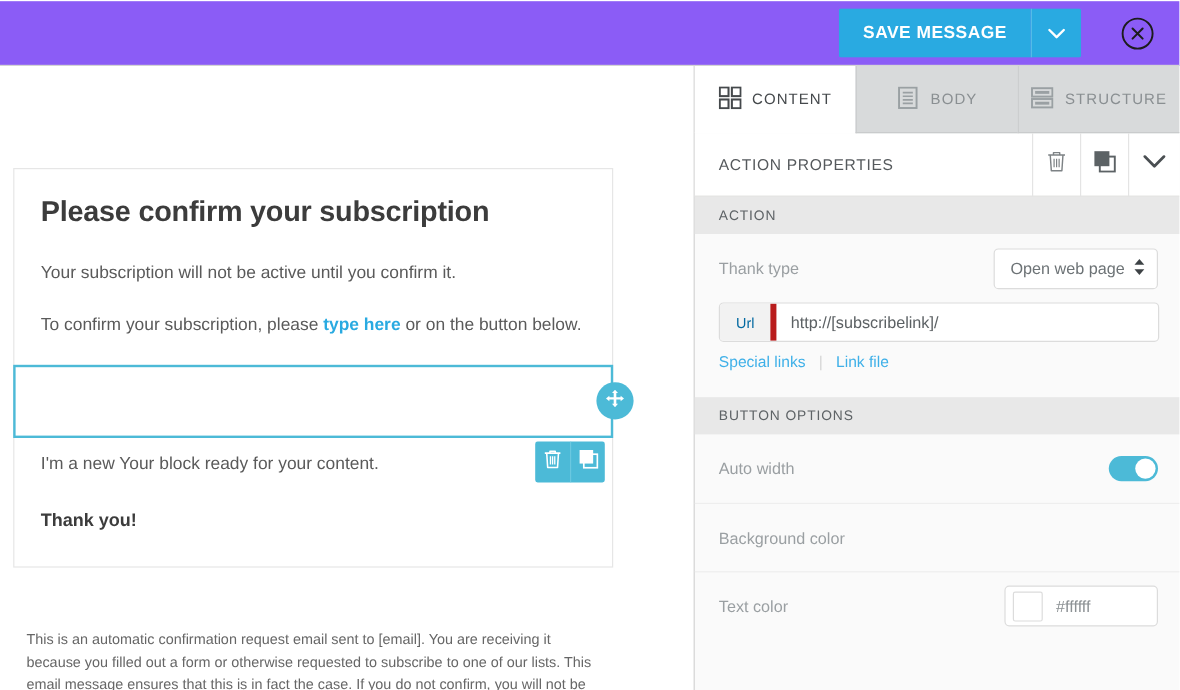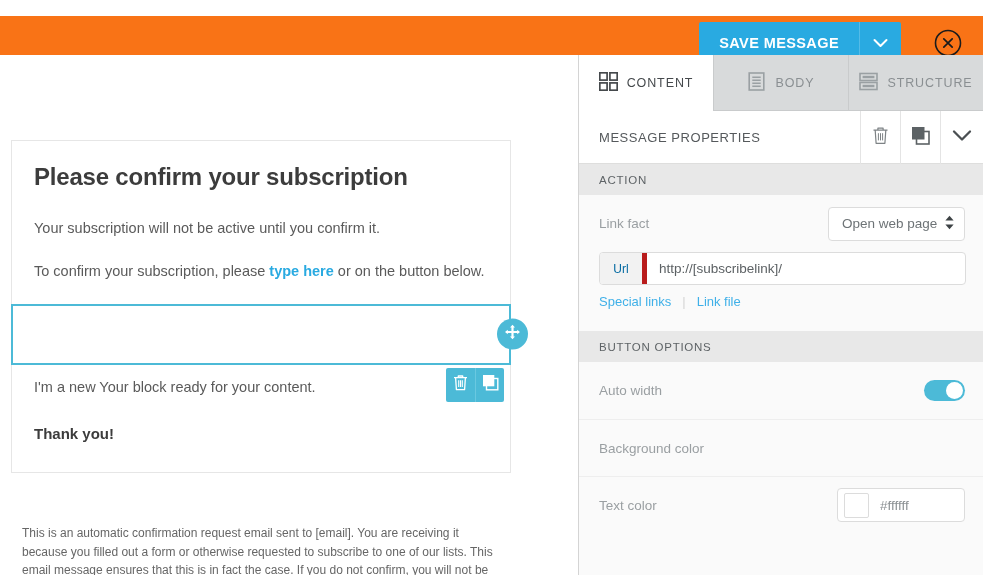--- a/index.html
+++ b/index.html
@@ -7,22 +7,22 @@
     width: 983px; height: 575px;
     overflow: hidden;
     background: #ffffff;
     font-family: "Liberation Sans", sans-serif;
     -webkit-font-smoothing: antialiased;
   }
   #app { position: relative; width: 983px; height: 575px; }
 
   
   .topbar {
-    position: absolute; left: 0; top: 16px; width: 983px; height: 54px;
-    background: #f97316;
+    position: absolute; left: 0; top: 1px; width: 983px; height: 54px;
+    background: #8b5cf6;
     border-bottom: 1px solid #d4d4d4;
   }
   .save-group {
     position: absolute; right: 82px; top: 6px;
     display: flex; height: 41px;
     border-radius: 2px; overflow: hidden;
   }
   .save-btn {
     background: #29aae1; color: #ffffff;
     border: none; outline: none; cursor: pointer;
@@ -339,21 +339,21 @@
             <rect x="3.6" y="3.8" width="11.8" height="2.4" fill="#9aa0a3"></rect>
             <rect x="1" y="10.5" width="17" height="7" fill="none" stroke="#9aa0a3" stroke-width="1.6"></rect>
             <rect x="3.6" y="12.8" width="11.8" height="2.4" fill="#9aa0a3"></rect>
           </svg>
         </span>
         <span>STRUCTURE</span>
       </div>
     </div>
 
     <div class="props-header">
-      <div class="props-title">MESSAGE PROPERTIES</div>
+      <div class="props-title">ACTION PROPERTIES</div>
       <div class="props-btn">
         <span>
           <svg width="17" height="19" viewBox="0 0 17 19">
             <path d="M1.5 4.2 H15.5 M5.9 4.2 V2.2 H11.1 V4.2 M3.2 4.2 L4.1 17.3 H12.9 L13.8 4.2" stroke="#7d8285" stroke-width="1.2" fill="none" stroke-linejoin="round"></path>
             <path d="M6.4 7.2 V14.4 M8.5 7.2 V14.4 M10.6 7.2 V14.4" stroke="#7d8285" stroke-width="1"></path>
           </svg>
         </span>
       </div>
       <div class="props-btn">
         <span>
@@ -368,21 +368,21 @@
           <svg width="20" height="13" viewBox="0 0 20 13">
               <path d="M2 2.5 L10 10.5 L18 2.5" stroke="#4a4f52" stroke-width="2.3" fill="none" stroke-linecap="round" stroke-linejoin="round"></path>
             </svg>
         </span>
       </div>
     </div>
 
     <div class="section-head">ACTION</div>
 
     <div class="row">
-      <div class="row-label">Link fact</div>
+      <div class="row-label">Thank type</div>
       <div class="select-box">
         <span>Open web page</span>
         <span class="select-arrows">
           <svg width="11" height="15" viewBox="0 0 11 15">
             <path d="M5.5 0.8 L9.6 5.6 L1.4 5.6 Z" fill="#3d4245"></path>
             <path d="M5.5 14.2 L9.6 9.4 L1.4 9.4 Z" fill="#3d4245"></path>
           </svg>
         </span>
       </div>
     </div>

